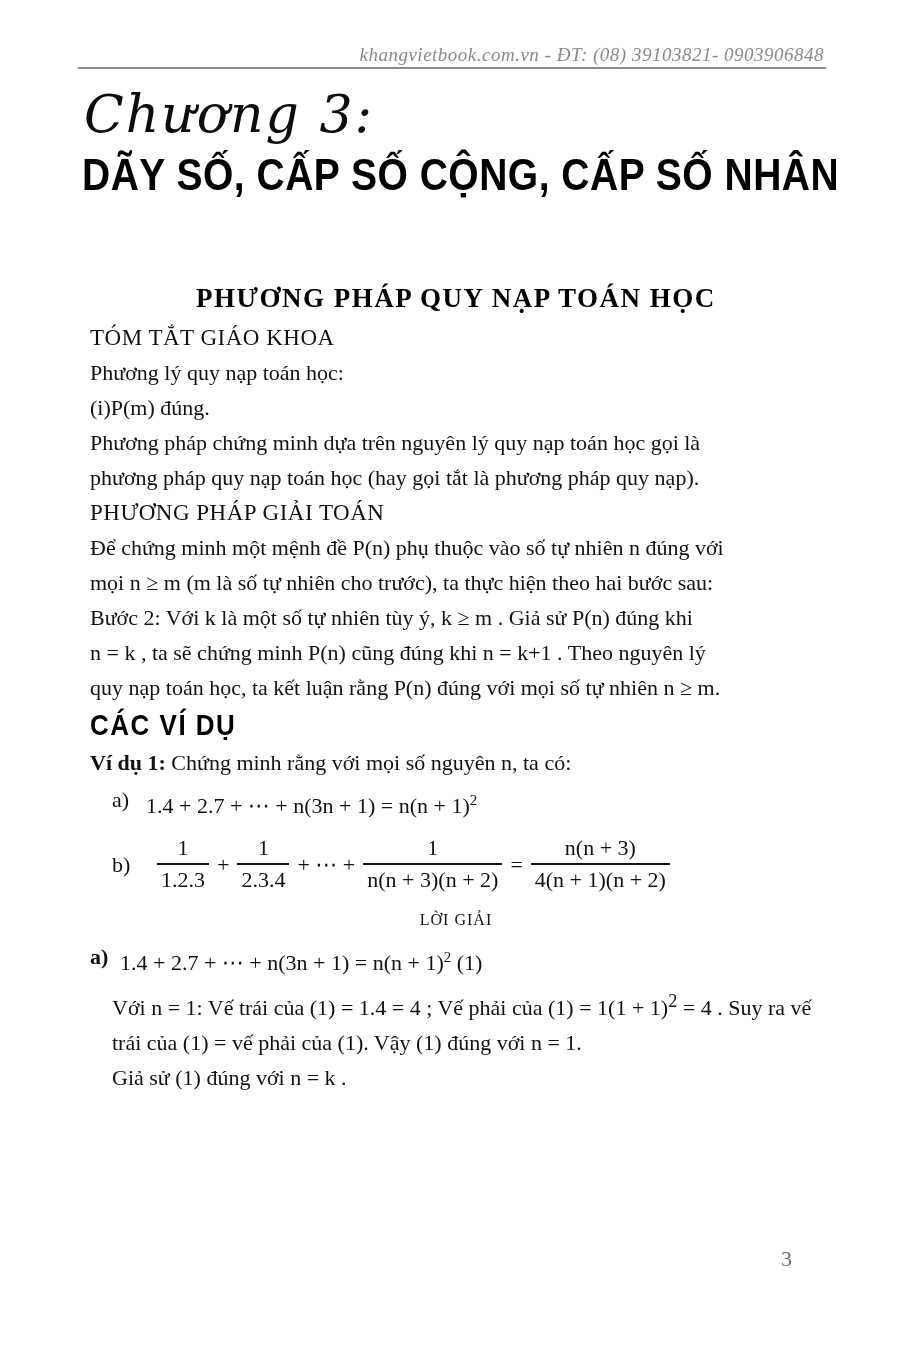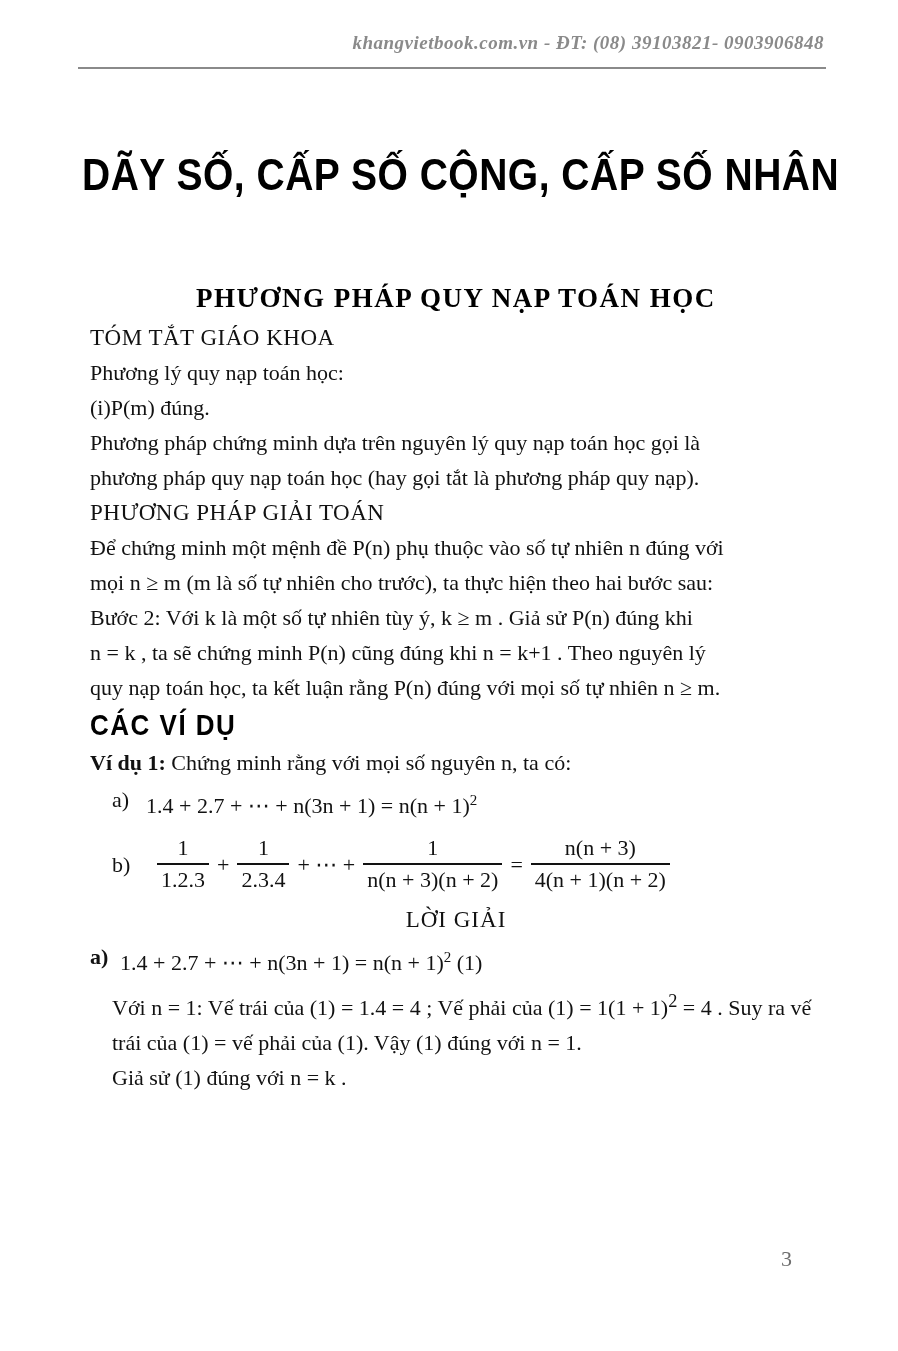--- a/index.html
+++ b/index.html
@@ -1,22 +1,22 @@
 <!DOCTYPE html>
 <html><head>
 <meta charset="utf-8">
 <style>
   * { margin: 0; padding: 0; box-sizing: border-box; }
   html, body { width: 898px; height: 1351px; background: #ffffff; overflow: hidden; }
   body { font-family: "Liberation Serif", "DejaVu Serif", serif; color: #121212; }
   .page { position: relative; width: 898px; height: 1351px; background: #fff; }
 
   .header-text {
-    position: absolute; top: 32px; right: 74px;
-    font-size: 19px; font-style: italic; font-weight: bold;
+    position: absolute; top: 44px; right: 74px;
+    font-size: 19px; font-style: italic; font-weight: normal;
     color: #8a8a8a; letter-spacing: 0.5px;
   }
   .header-rule {
     position: absolute; top: 67px; left: 78px; width: 748px; height: 2px;
     background: #8a8a8a;
   }
 
   .chapter-script {
     position: absolute; top: 84px; left: 84px;
     font-family: "DejaVu Serif", serif; font-style: italic;
@@ -58,35 +58,36 @@
   .hang .item-label { width: 34px; flex: 0 0 34px; }
   .sol-label { font-weight: bold; width: 30px; flex: 0 0 30px; }
 
   .math-row { display: flex; align-items: center; min-height: 76px; }
   .math-row .mlabel { width: 40px; flex: 0 0 40px; }
   .frac { display: inline-block; text-align: center; vertical-align: middle; margin: 0 5px; }
   .frac .num, .frac .den { display: block; line-height: 30px; padding: 0 4px; font-size: 22px; }
   .frac .den { border-top: 2px solid #121212; }
   .op { margin: 0 3px; }
 
-  .center-heading { text-align: center; font-size: 23px; letter-spacing: 1px; line-height: 35px; }
+  .center-heading { text-align: center; font-size: 16px; letter-spacing: 1px; line-height: 35px; }
 
   .page-number {
     position: absolute; top: 1246px; left: 781px;
     font-size: 22px; color: #6e6e6e;
   }
 </style>
 </head>
 <body>
 
 <div class="page">
 
   <div class="header-text">khangvietbook.com.vn - ĐT: (08) 39103821- 0903906848</div>
   <div class="header-rule"></div>
 
+  <div class="chapter-script">Chương 3:</div>
   <div class="chapter-title">DÃY SỐ, CẤP SỐ CỘNG, CẤP SỐ NHÂN</div>
 
   <div class="content">
 
     <div class="section-title">PHƯƠNG PHÁP QUY NẠP TOÁN HỌC</div>
 
     <div class="h2">TÓM TẮT GIÁO KHOA</div>
     <div class="plain">Phương lý quy nạp toán học:</div>
     <div class="plain">(i)P(m) đúng.</div>
     <div class="para">Phương pháp chứng minh dựa trên nguyên lý quy nạp toán học gọi là

